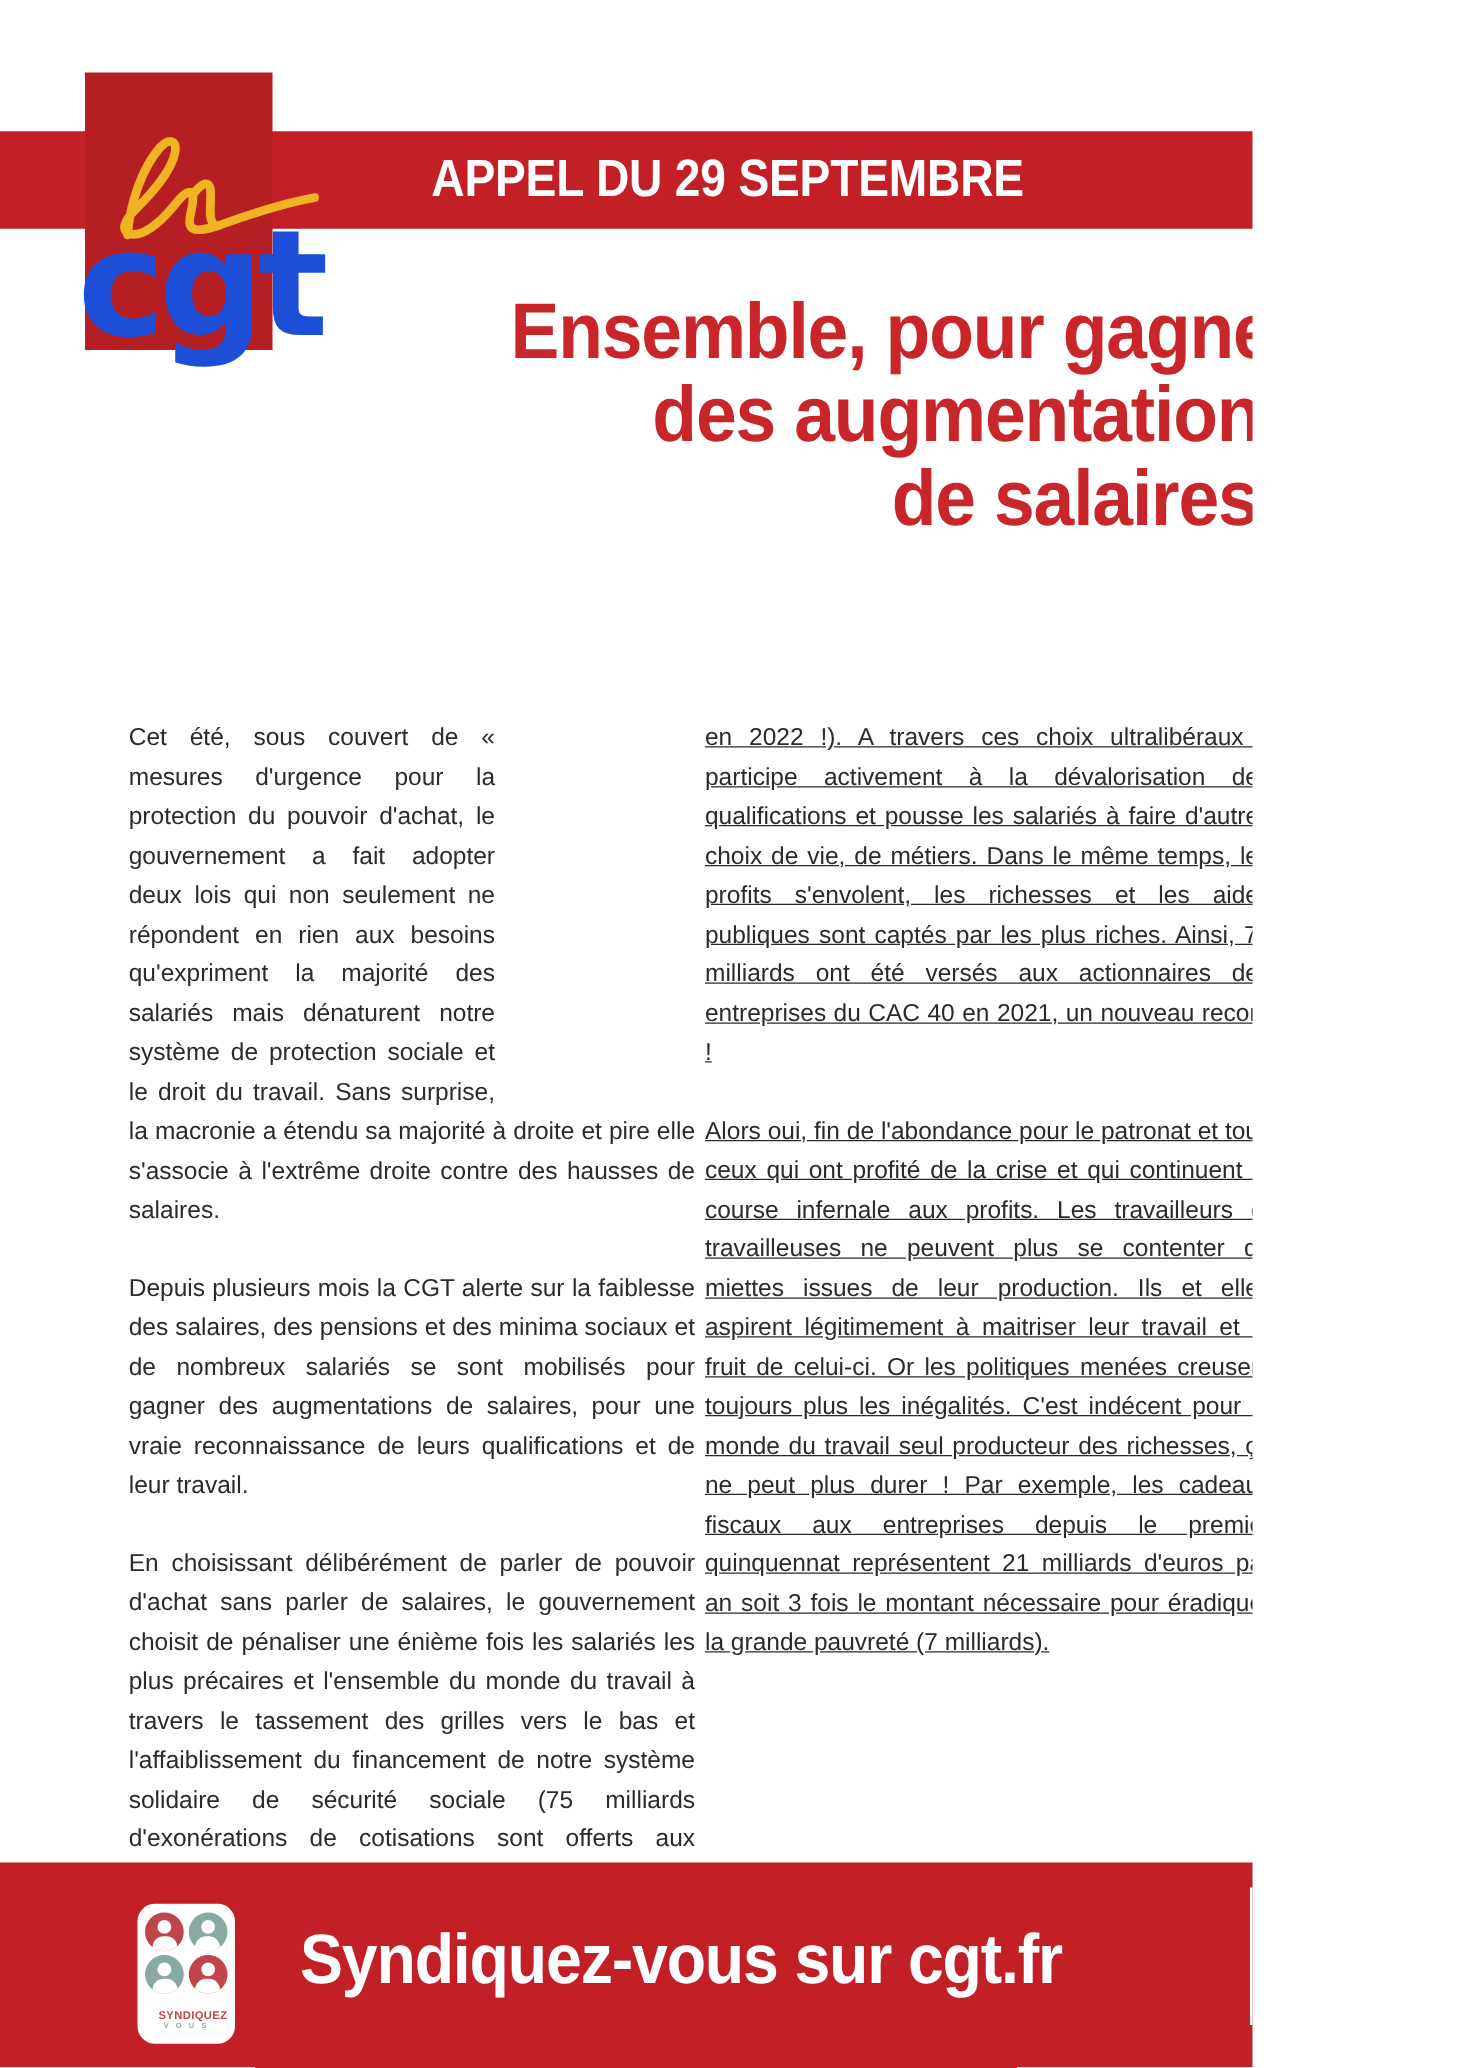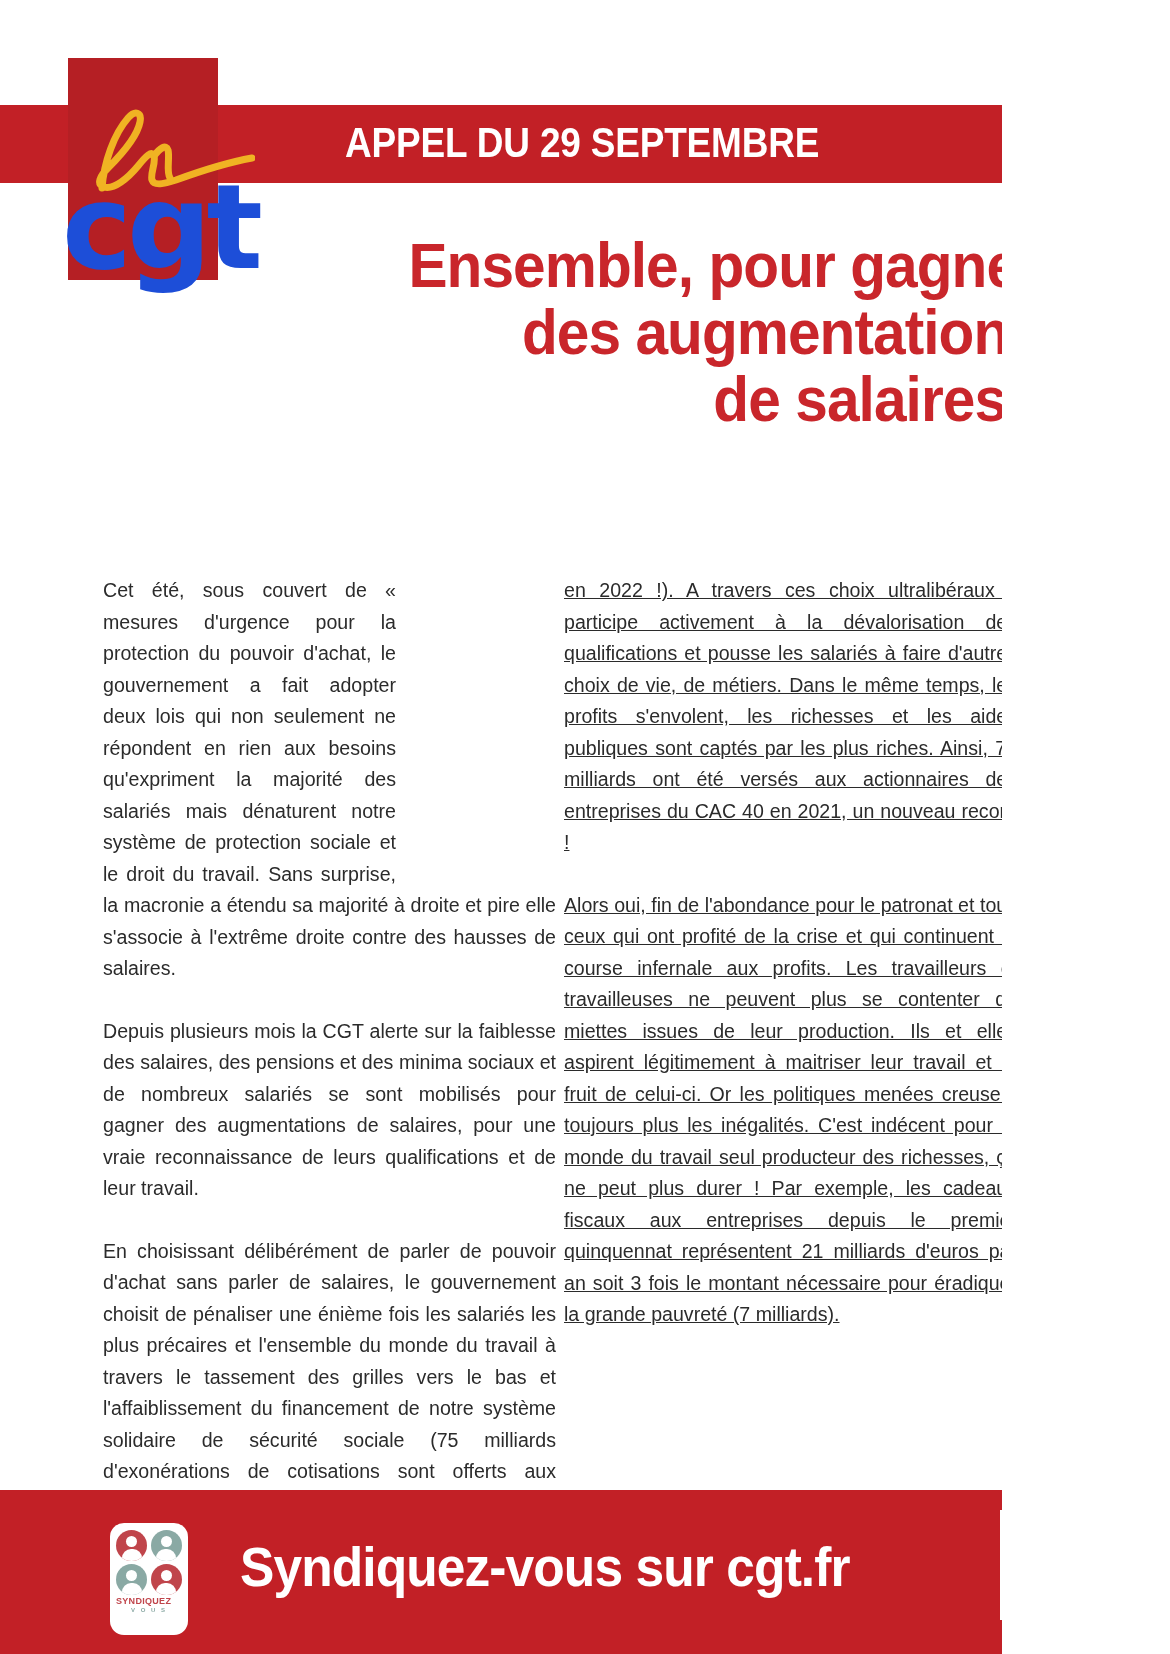--- a/index.html
+++ b/index.html
@@ -251,22 +251,22 @@
     height: 16px;
     margin-left: -10px;
     border-radius: 9px 9px 0 0;
     background: #ffffff;
   }
   .sv-f1 { background: #c0454b; }
   .sv-f2 { background: #8aa9a4; }
   .sv-f3 { background: #8aa9a4; }
   .sv-f4 { background: #c0454b; }
   .sv-word {
-    margin-top: 1px;
-    text-align: left;
+    margin-top: 12px;
+    text-align: right;
     font-size: 9px;
     font-weight: bold;
     color: #c0454b;
     letter-spacing: 0.3px;
     line-height: 10px;
     font-family: "Liberation Sans", sans-serif;
   }
   .sv-sub {
     text-align: center;
     font-size: 6px;

